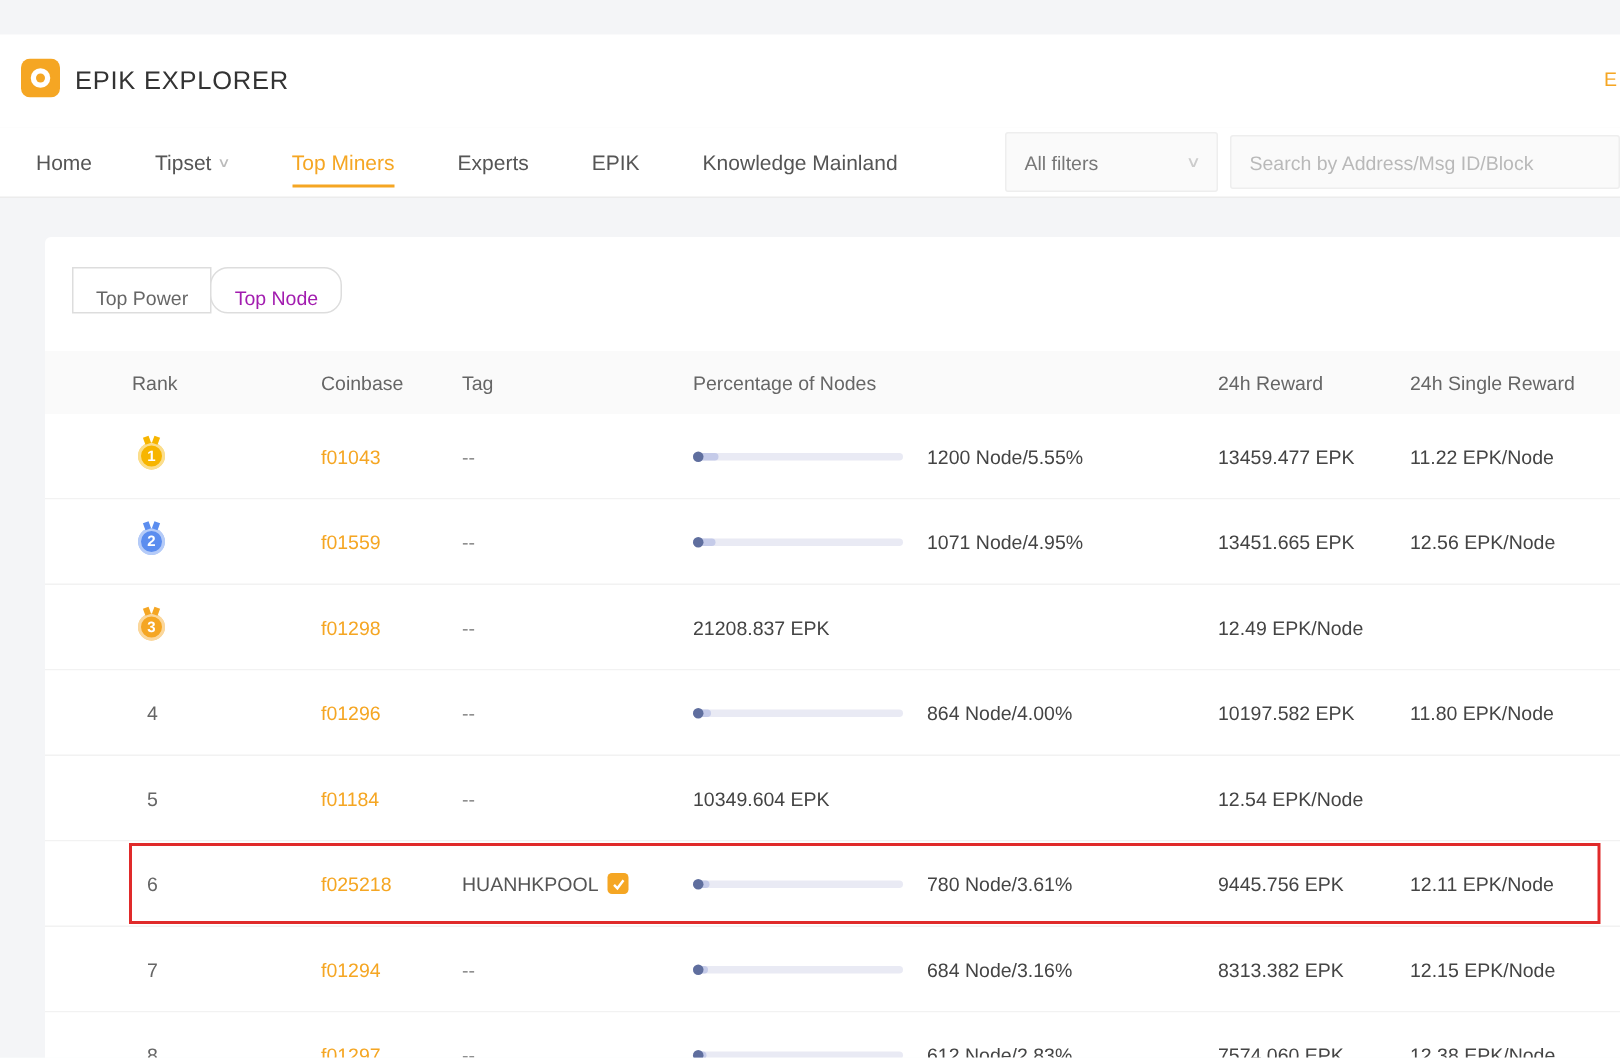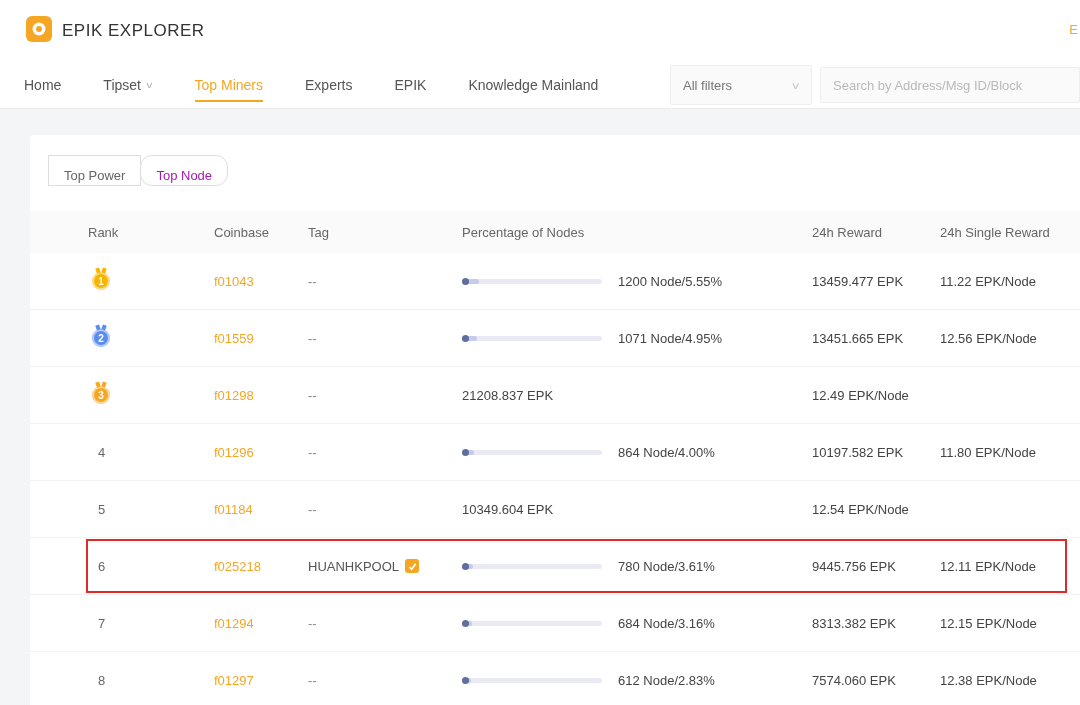--- a/index.html
+++ b/index.html
@@ -1,19 +1,19 @@
 <!DOCTYPE html>
 <html><head>
 <meta charset="utf-8">
 <style>
   * { margin:0; padding:0; box-sizing:border-box; }
   html,body { width:1080px; height:705px; overflow:hidden; background:#f4f5f7;
     font-family:"Liberation Sans", sans-serif; }
   
-  .topbar { position:relative; height:62px; background:#fff; display:flex; align-items:center; padding-left:26px; }
+  .topbar { position:relative; height:62px; background:#fff; display:flex; align-items:center; padding-left:14px;margin-top:23px; }
   .brand { display:flex; align-items:center; gap:10px; }
   .brand-name { font-size:17px; color:#333; letter-spacing:.5px; font-weight:400; }
   .lang { position:absolute; right:2px; top:22px; color:#f5a623; font-size:13px; cursor:pointer; }
   
   .navbar { height:47px; background:#fff; border-bottom:1px solid #ececec; display:flex; align-items:center; justify-content:space-between; padding:0 0 0 24px; }
   .nav-items { display:flex; align-items:center; height:100%; }
   .nav-item { position:relative; margin-right:42px; font-size:14px; color:#555; cursor:pointer; display:flex; align-items:center; gap:5px; height:100%; }
   .nav-item .chev { font-size:9px; color:#bbb; transform:scaleX(1.4); }
   .nav-item.active { color:#f5a623; }
   .nav-item.active::after { content:''; position:absolute; left:0; right:0; bottom:6px; height:2px; background:#f5a623; }

